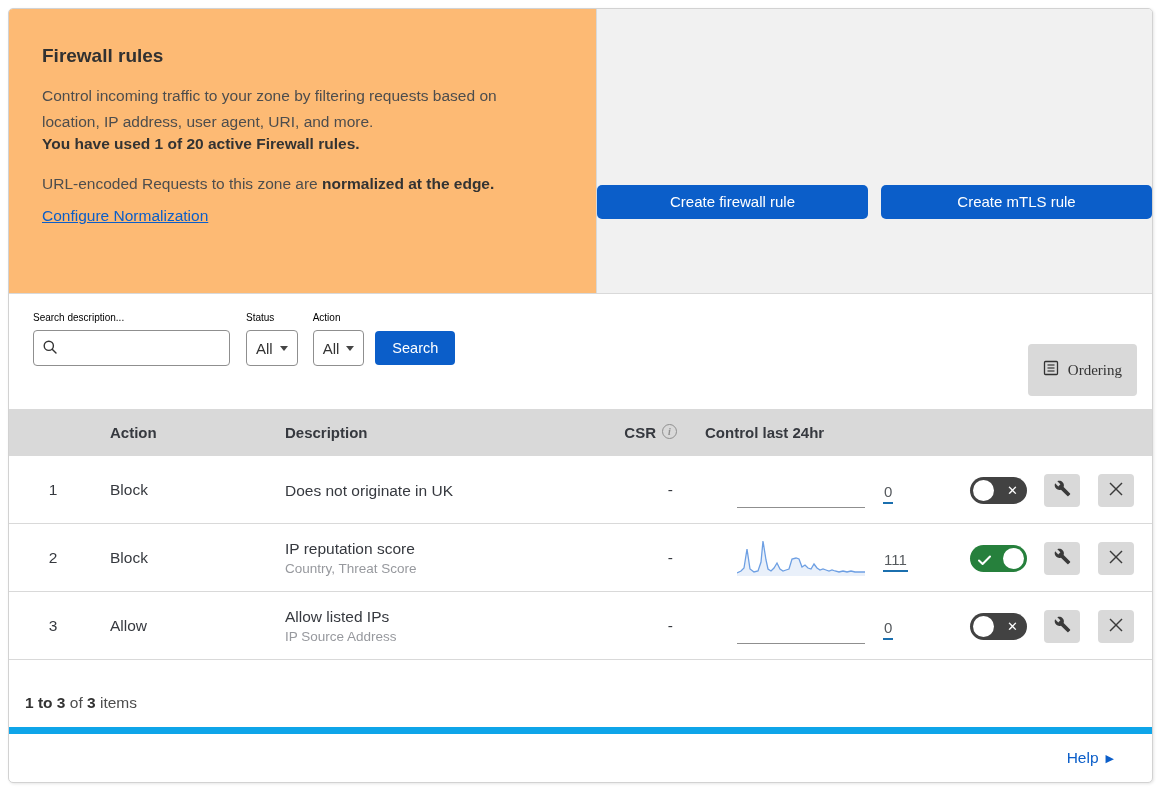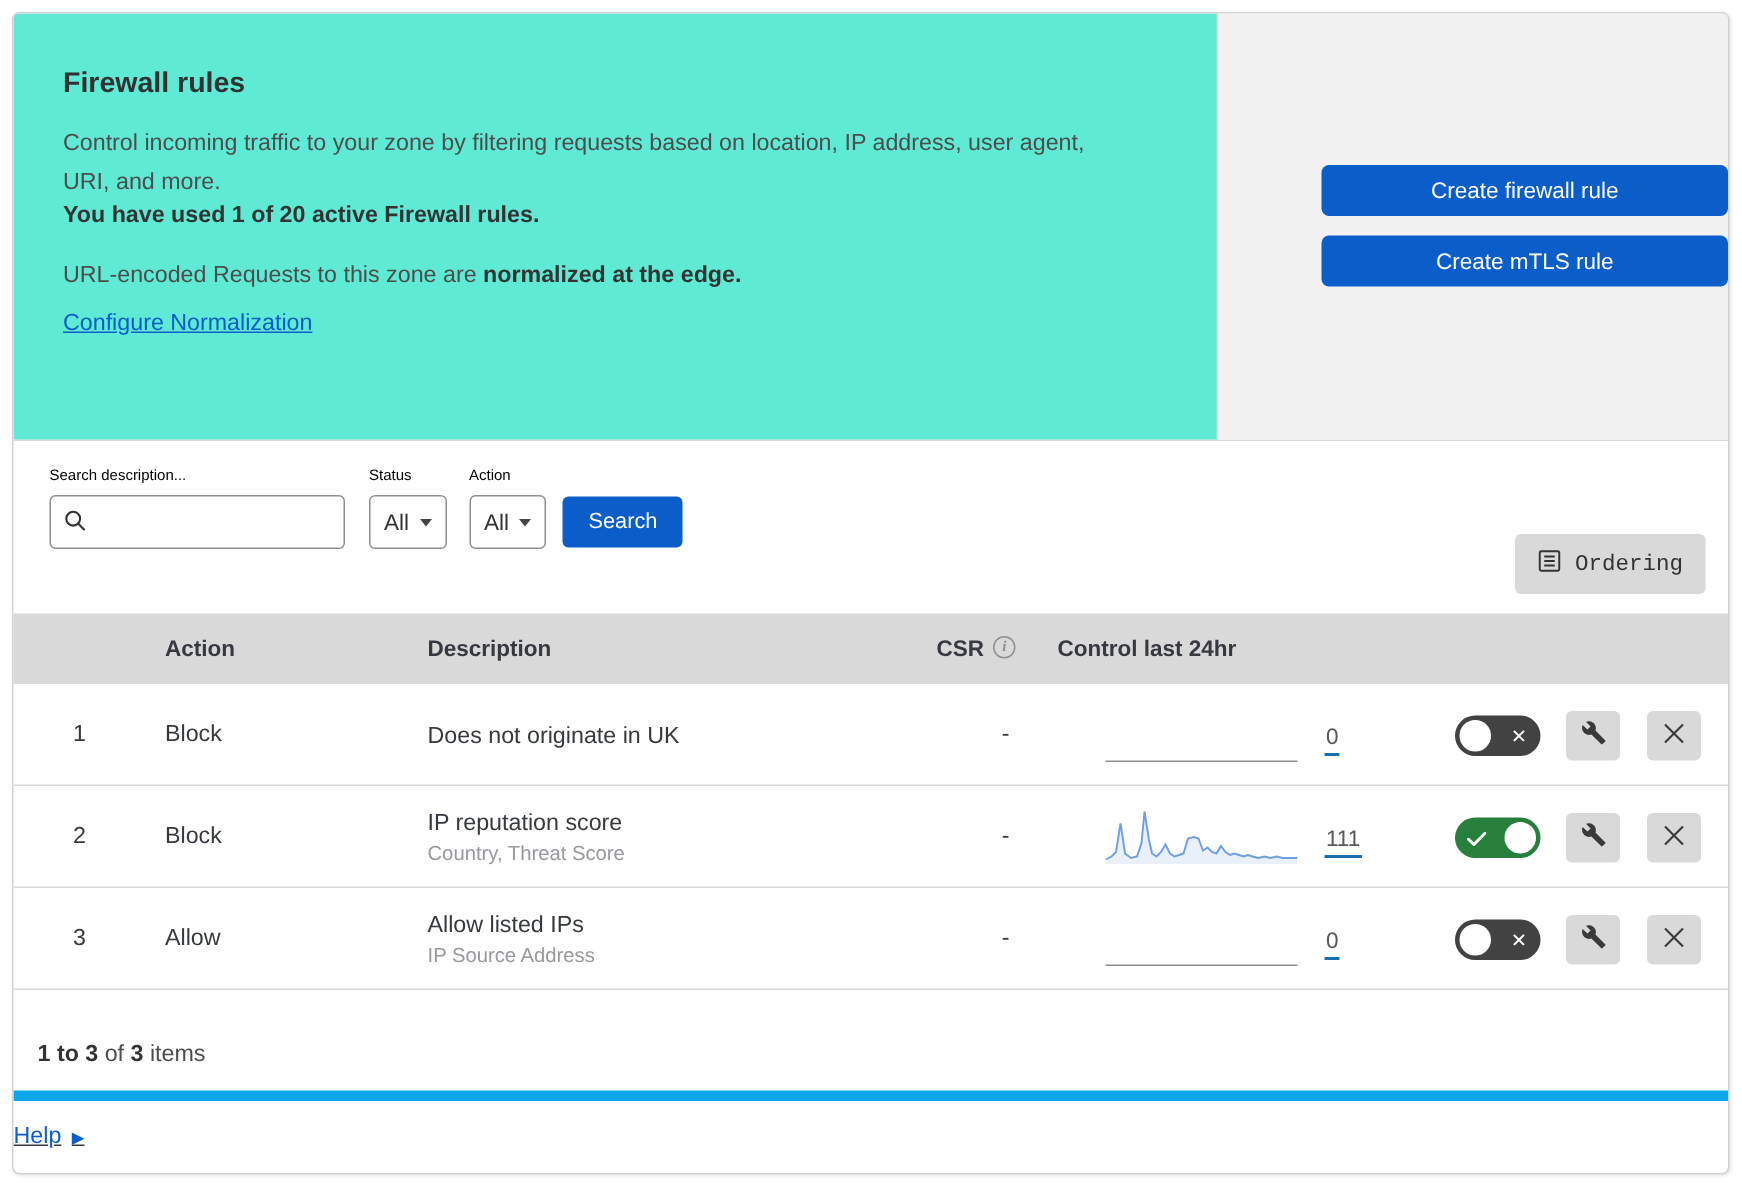--- a/index.html
+++ b/index.html
@@ -6,29 +6,29 @@
   html,body { width:1161px; height:791px; background:#fff;
     font-family:"Liberation Sans", sans-serif; color:#36393f; }
   .card {
     position:relative; margin:8px; width:1145px; height:775px;
     background:#fff; border:1px solid #d2d2d2; border-radius:5px;
     box-shadow:1px 1px 3px rgba(0,0,0,0.10);
     display:flex; flex-direction:column; overflow:hidden;
   }
   
   .top { display:flex; height:285px; border-bottom:1px solid #d9d9d9; flex:0 0 auto; }
-  .intro { flex:1 1 auto; padding:36px 40px 0 33px; background:#5eead4; border-right:1px solid #d9d9d9; }
+  .intro { flex:1 1 auto; padding:36px 40px 0 33px; background:#fdba74; border-right:1px solid #d9d9d9; }
   .intro h1 { font-size:19px; font-weight:600; color:#313131; margin-bottom:16px; }
   .intro .desc { font-size:15.5px; line-height:26px; color:#4d4d4d; max-width:700px; }
   .intro .usage { font-size:15.5px; font-weight:700; color:#333; margin-bottom:22px; }
   .intro .norm { font-size:15.5px; color:#4d4d4d; margin-bottom:14px; }
   .intro .norm b { color:#333; }
   .intro a.cfg-link { font-size:15.5px; color:#0b5ec9; text-decoration:underline; cursor:pointer; }
   .side-panel { flex:0 0 340px; background:#f1f1f1; padding-top:101px;
-    display:flex; flex-direction:column; align-items:flex-end; gap:13px; }
+    display:flex; flex-direction:row; align-items:center; gap:13px; }
   .btn-primary {
     width:271px; height:34px; background:#0b5ec9; color:#fff; border:none;
     border-radius:5px; font-size:15px; font-family:inherit; cursor:pointer;
   }
   
   .filterbar { position:relative; height:115px; flex:0 0 auto; }
   .filter-left { display:flex; align-items:flex-end; padding:18px 0 0 24px; }
   .fgroup { display:flex; flex-direction:column; }
   .flabel { font-size:10px; color:#000000; margin-bottom:7px; }
   .search-box { position:relative; width:197px; }
@@ -42,23 +42,23 @@
     display:flex; align-items:center; gap:7px; padding:0 9px; font-size:15px;
     color:#333; cursor:pointer;
   }
   .caret { width:0; height:0; border-left:4px solid transparent;
     border-right:4px solid transparent; border-top:5px solid #454545; }
   .ml16{margin-left:16px;} .ml15{margin-left:15px;} .ml11{margin-left:11px;}
   .btn-search { height:34px; padding:0 17px; background:#0b5ec9; color:#fff;
     border:none; border-radius:4px; font-size:14.5px; font-family:inherit;
     margin-bottom:1px; cursor:pointer; }
   .btn-ordering {
-    position:absolute; right:15px; top:62px; height:40px; padding:0 15px;
+    position:absolute; right:15px; top:50px; height:52px; padding:0 15px;
     background:#d9d9d9; border:none; border-radius:4px; font-size:15px;
-    color:#333; font-family:Liberation Mono, monospace; display:flex; align-items:center; gap:9px; cursor:pointer;
+    color:#333; font-family:Liberation Serif, serif; display:flex; align-items:center; gap:9px; cursor:pointer;
   }
   
   .tgrid { display:grid; grid-template-columns:88px 175px 330px 85px 250px 1fr; align-items:center; }
   .thead { height:47px; background:#d9d9d9; font-size:15px; font-weight:600; color:#36393f; flex:0 0 auto; }
   .thead .c2,.trow .c2 { padding-left:13px; }
   .thead .c3,.trow .c3 { padding-left:13px; }
   .c4h { display:flex; justify-content:flex-end; align-items:flex-start; gap:6px; padding-right:10px; }
   .c4 { text-align:right; padding-right:14px; }
   .c5h { padding-left:18px; }
   .trow { height:68px; border-bottom:1px solid #d9d9d9; font-size:15.5px; color:#36393f; flex:0 0 auto; }
@@ -80,21 +80,21 @@
   .tg-x { position:absolute; right:9px; top:5px; color:#fff; font-size:13px; line-height:17px; }
   .tg-check { position:absolute; left:8px; top:7px; }
   .icon-btn { width:36px; height:33px; background:#d9d9d9; border:none; border-radius:4px;
     display:flex; align-items:center; justify-content:center; cursor:pointer; }
   .icon-btn + .icon-btn { margin-left:1px; }
   .gap18 { margin-left:1px; }
   
   .items-row { height:74px; border-bottom:7px solid #0ea5e9; display:flex;
     align-items:flex-end; padding:0 0 15px 16px; font-size:15.5px; color:#4d4d4d; flex:0 0 auto; }
   .items-row b { color:#333; }
-  .help-row { flex:1 1 auto; display:flex; align-items:center; justify-content:flex-start; padding-right:38px;text-decoration:underline; }
+  .help-row { flex:1 1 auto; display:flex; align-items:center; justify-content:flex-end; padding-right:38px; }
   .help-link { color:#0b5ec9; font-size:15.5px; text-decoration:none; display:flex;
     align-items:center; gap:7px; cursor:pointer; }
   .help-arrow { font-size:11px; }
   .info-i { width:15px; height:15px; border:1px solid #8f8f8f; border-radius:50%;
     color:#8f8f8f; font-size:10px; font-weight:700; display:inline-flex;
     align-items:center; justify-content:center; font-style:italic; font-family:"Liberation Serif",serif; }
 </style>
 </head>
 <body>
 

